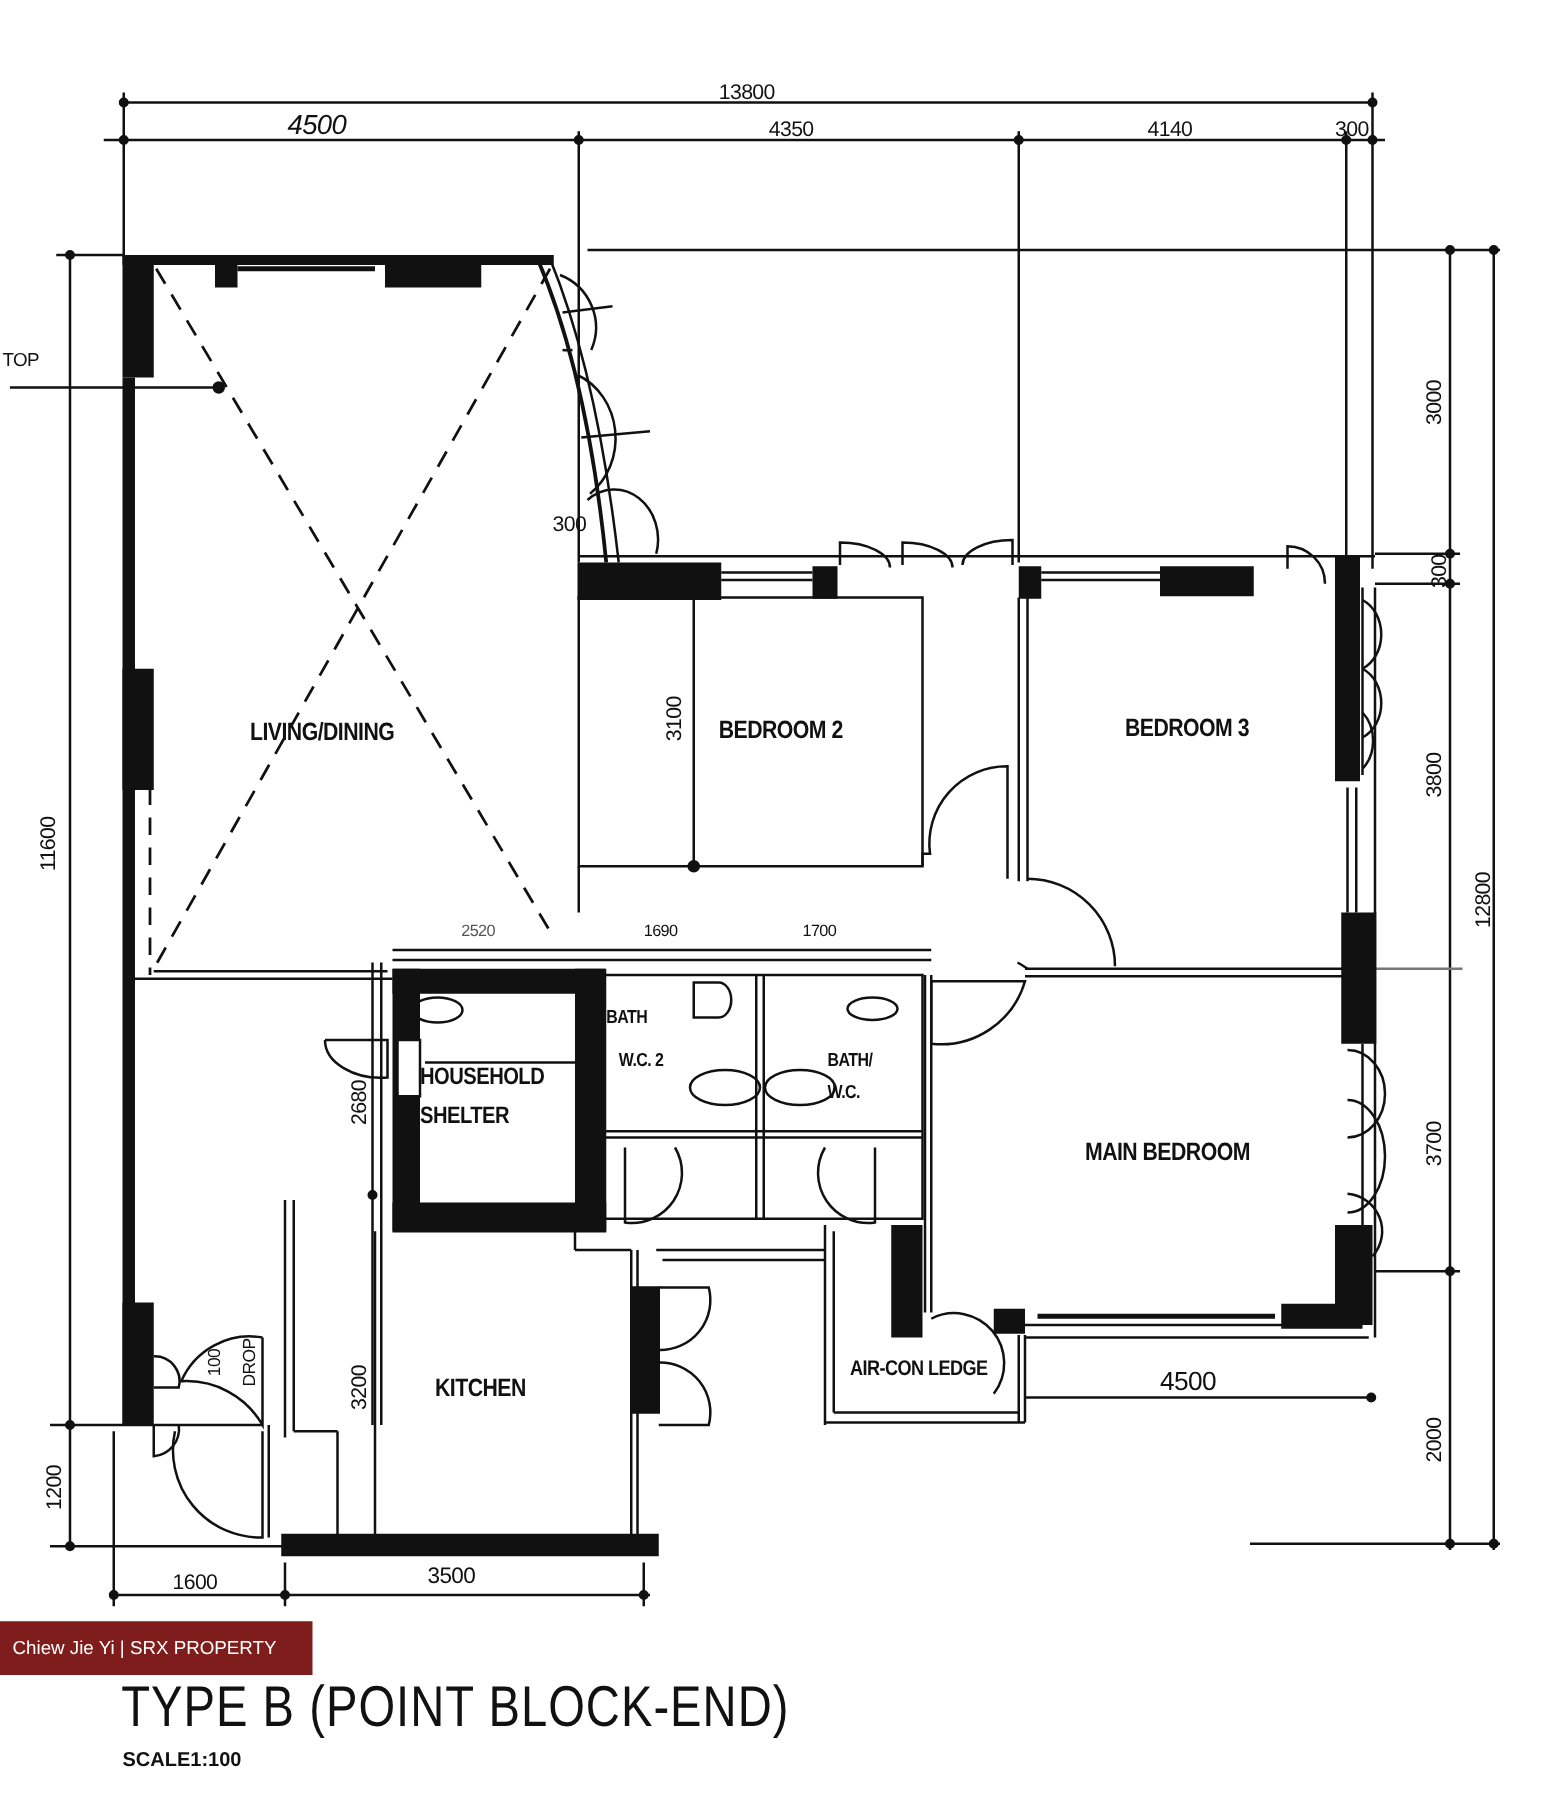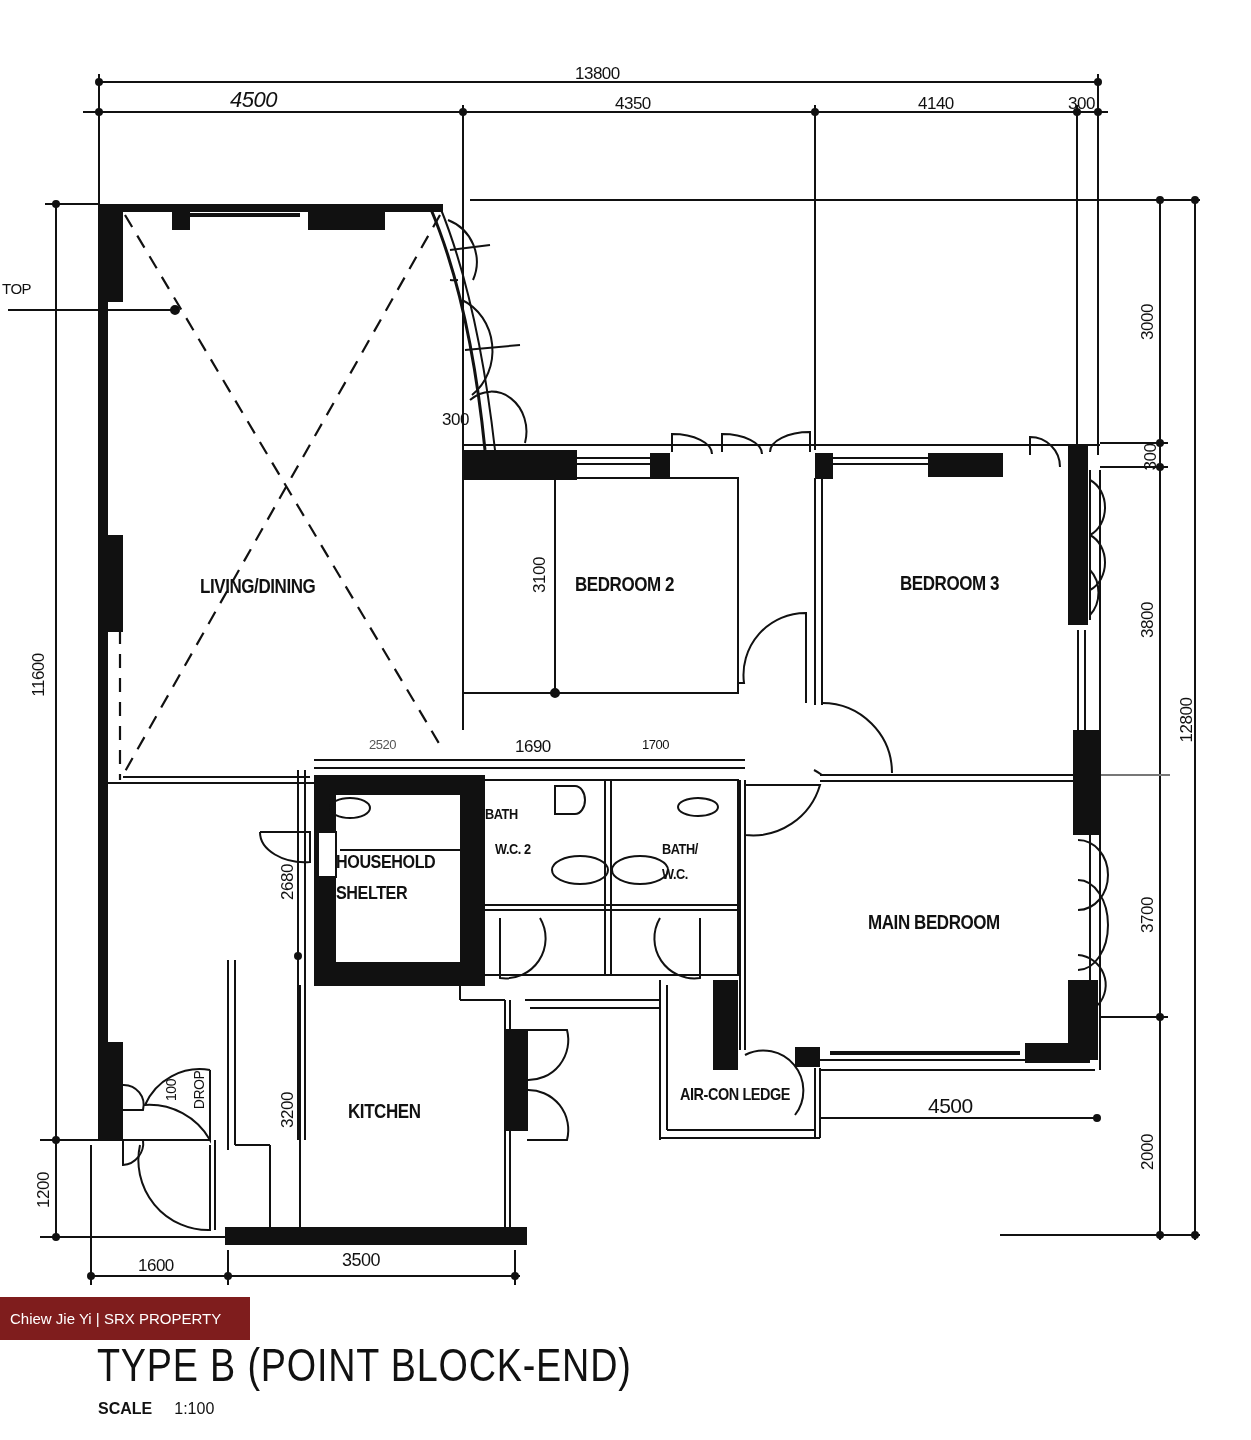--- a/index.html
+++ b/index.html
@@ -14,21 +14,21 @@
   .dim.v { transform:rotate(-90deg); transform-origin:center center; }
   .dim.hand { font-size:22px; font-style:italic; }
   .watermark { position:absolute; left:0; top:1297px; width:250px; height:43px;
     background:#7f1d1d; color:#ffffff; font-size:15px; line-height:43px;
     padding-left:10px; box-sizing:border-box; font-family:"Liberation Sans", sans-serif; }
   .title { position:absolute; left:97px; top:1338px; font-size:46px; color:#111;
     font-family:"Liberation Sans", sans-serif; transform:scaleX(0.82);
     transform-origin:left top; white-space:nowrap; letter-spacing:1px; }
   .scale { position:absolute; left:98px; top:1400px; font-size:16px; font-weight:bold;
     color:#111; white-space:nowrap; }
-  .scale span + span { margin-left:22px; font-weight:normal; }
+  .scale span + span { font-weight:bold; }
 </style>
 </head>
 <body>
 
 <svg id="plan" width="1251" height="1440" viewBox="0 0 1251 1440" xmlns="http://www.w3.org/2000/svg">
   <g stroke="#111" fill="none" stroke-width="2">
 
     <line x1="97" y1="82" x2="1100" y2="82"></line>
     <line x1="83" y1="112" x2="1108" y2="112"></line>
     <line x1="99" y1="74" x2="99" y2="205"></line>
@@ -250,21 +250,21 @@
 <div class="dim v" style="left:17px;top:665px;">11600</div>
 <div class="dim v" style="left:1130px;top:312px;">3000</div>
 <div class="dim v" style="left:1138px;top:447px;">300</div>
 <div class="dim v" style="left:1130px;top:610px;">3800</div>
 <div class="dim v" style="left:1165px;top:710px;">12800</div>
 <div class="dim v" style="left:1130px;top:905px;">3700</div>
 <div class="dim v" style="left:1130px;top:1142px;">2000</div>
 <div class="dim v" style="left:522px;top:565px;">3100</div>
 <div class="dim" style="left:442px;top:410px;">300</div>
 <div class="dim" style="left:369px;top:737px;font-size:13px;color:#555;">2520</div>
-<div class="dim" style="left:515px;top:737px;font-size:17px;">1690</div>
+<div class="dim" style="left:515px;top:737px;font-size:13px;">1690</div>
 <div class="dim" style="left:642px;top:737px;font-size:13px;text-align:center;">1700</div>
 <div class="dim v" style="left:270px;top:872px;">2680</div>
 <div class="dim v" style="left:270px;top:1100px;">3200</div>
 <div class="dim" style="left:928px;top:1094px;font-size:21px;">4500</div>
 <div class="dim v" style="left:26px;top:1180px;">1200</div>
 <div class="dim" style="left:138px;top:1256px;">1600</div>
 <div class="dim" style="left:342px;top:1250px;font-size:18px;">3500</div>
 <div class="dim v" style="left:160px;top:1082px;font-size:14px;">100</div>
 <div class="dim v" style="left:180px;top:1082px;font-size:14px;">DROP</div>
 

